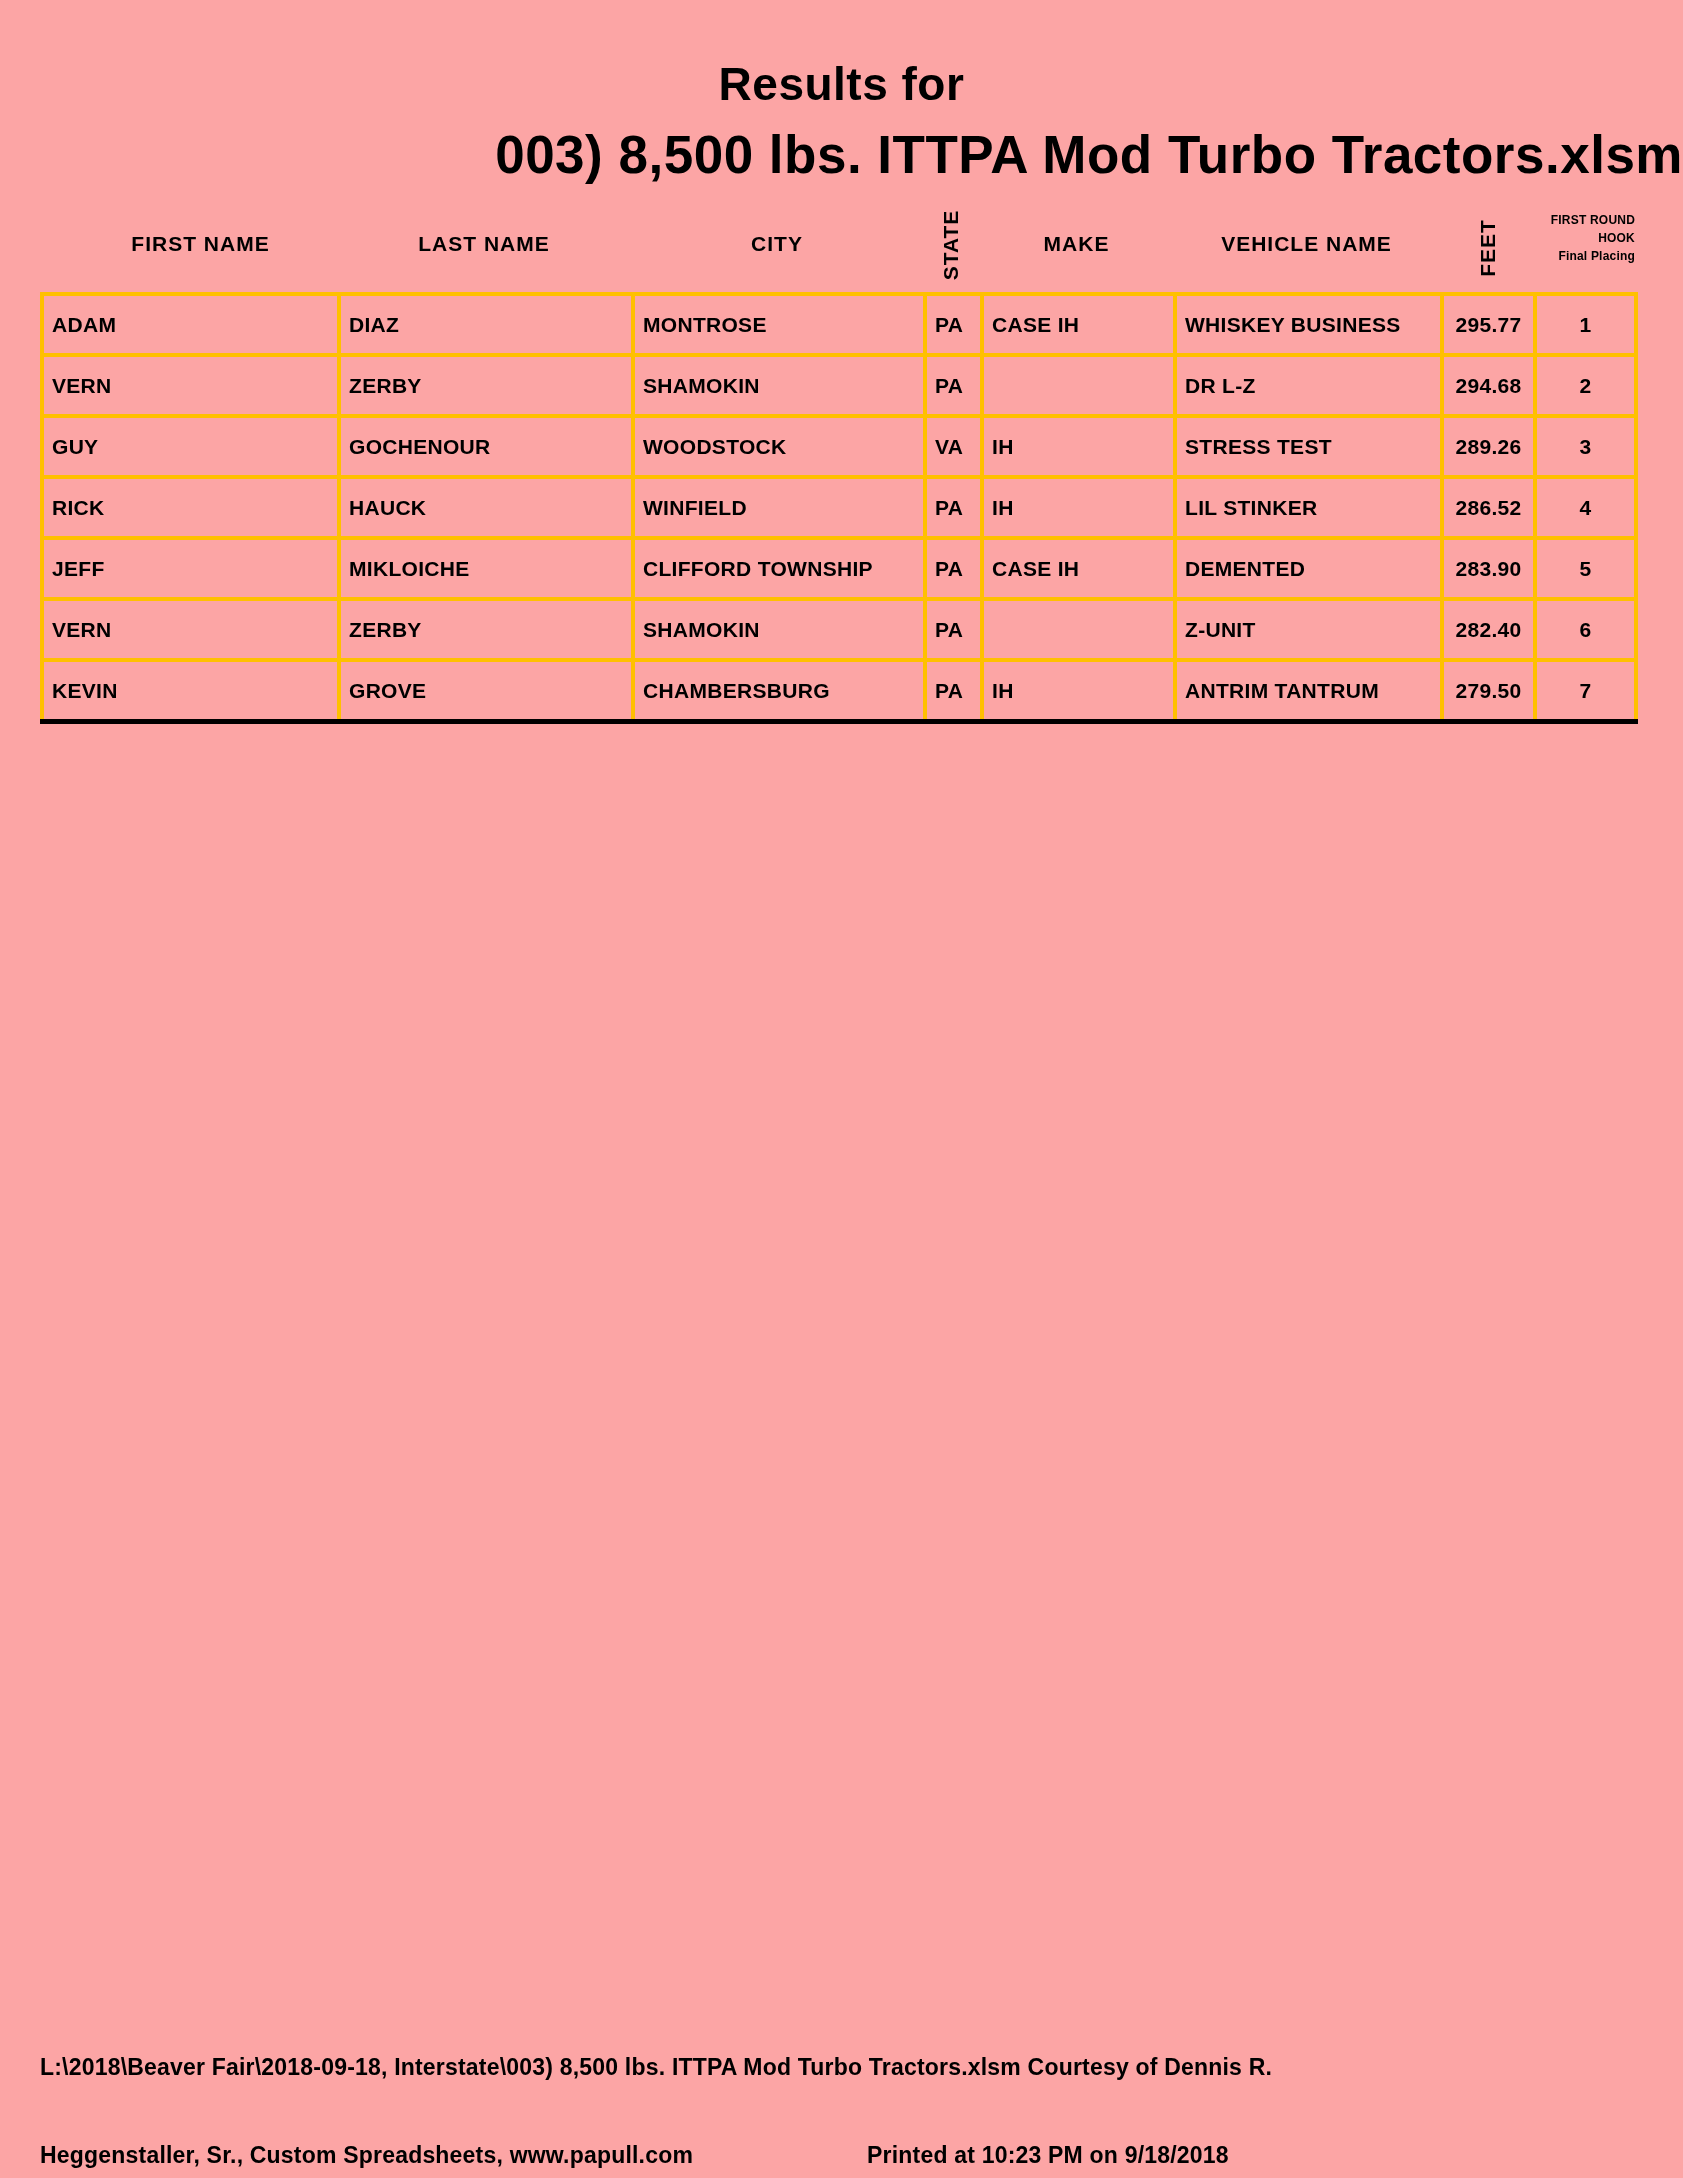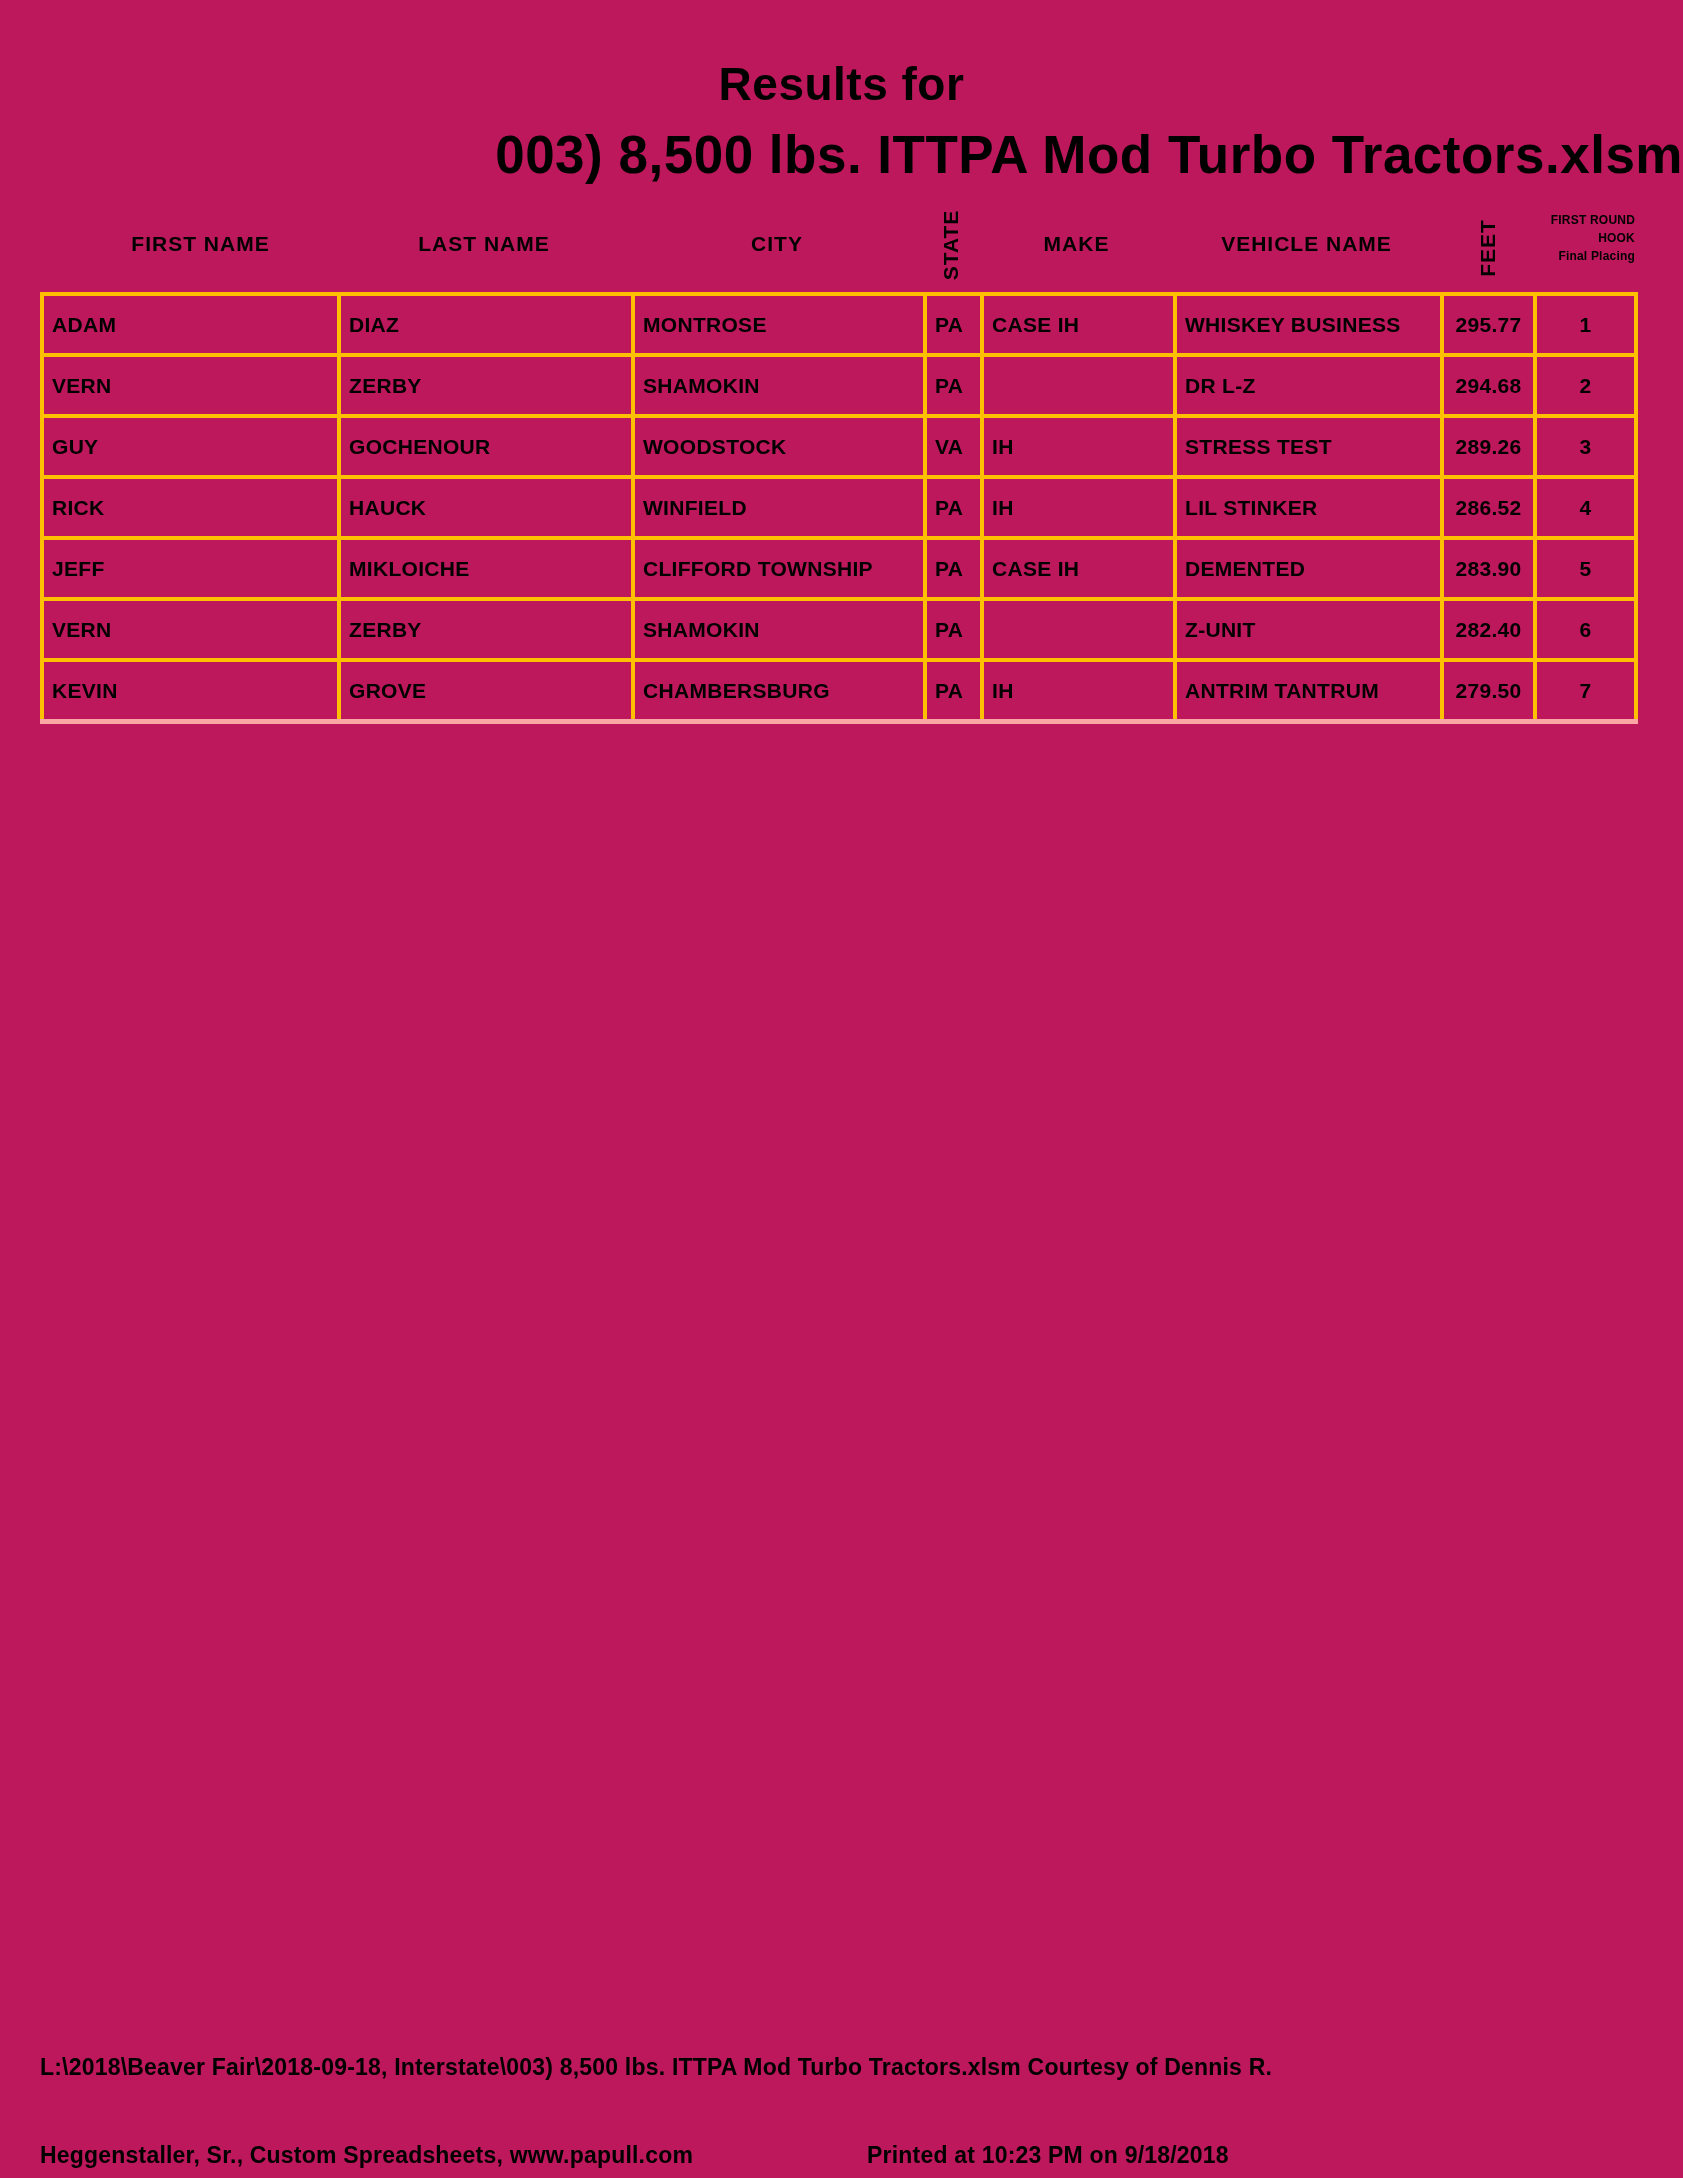--- a/index.html
+++ b/index.html
@@ -1,20 +1,20 @@
 <!DOCTYPE html>
 <html><head>
 <meta charset="utf-8">
 <style>
   html,body{margin:0;padding:0;background:#ffffff;}
   .page{
     position:relative;
     width:1683px;
     height:2178px;
-    background:#be185d;
+    background:#fca5a5;
     color:#000000;
     font-family:"Liberation Sans", sans-serif;
     font-weight:bold;
     overflow:hidden;
   }
   .title-line1{
     position:absolute;
     top:59px; left:0; right:0;
     text-align:center;
     font-size:46px;
@@ -62,21 +62,21 @@
   table.results td{
     border:4px solid #FFC000;
     height:57px;
     font-size:21px;
     padding:0 4px 0 8px;
     vertical-align:middle;
     white-space:nowrap;
     overflow:hidden;
     letter-spacing:0.3px;
   }
-  table.results tr:last-child td{border-bottom:5px solid #fca5a5;}
+  table.results tr:last-child td{border-bottom:5px solid #000000;}
   table.results td.center{text-align:center;padding:0;}
   .footer{
     position:absolute;
     left:40px; top:2047px;
     width:1604px;
     font-size:23px;
     line-height:40px;
     letter-spacing:0.2px;
   }
   .footer-line2{position:relative;margin-top:48px;}

